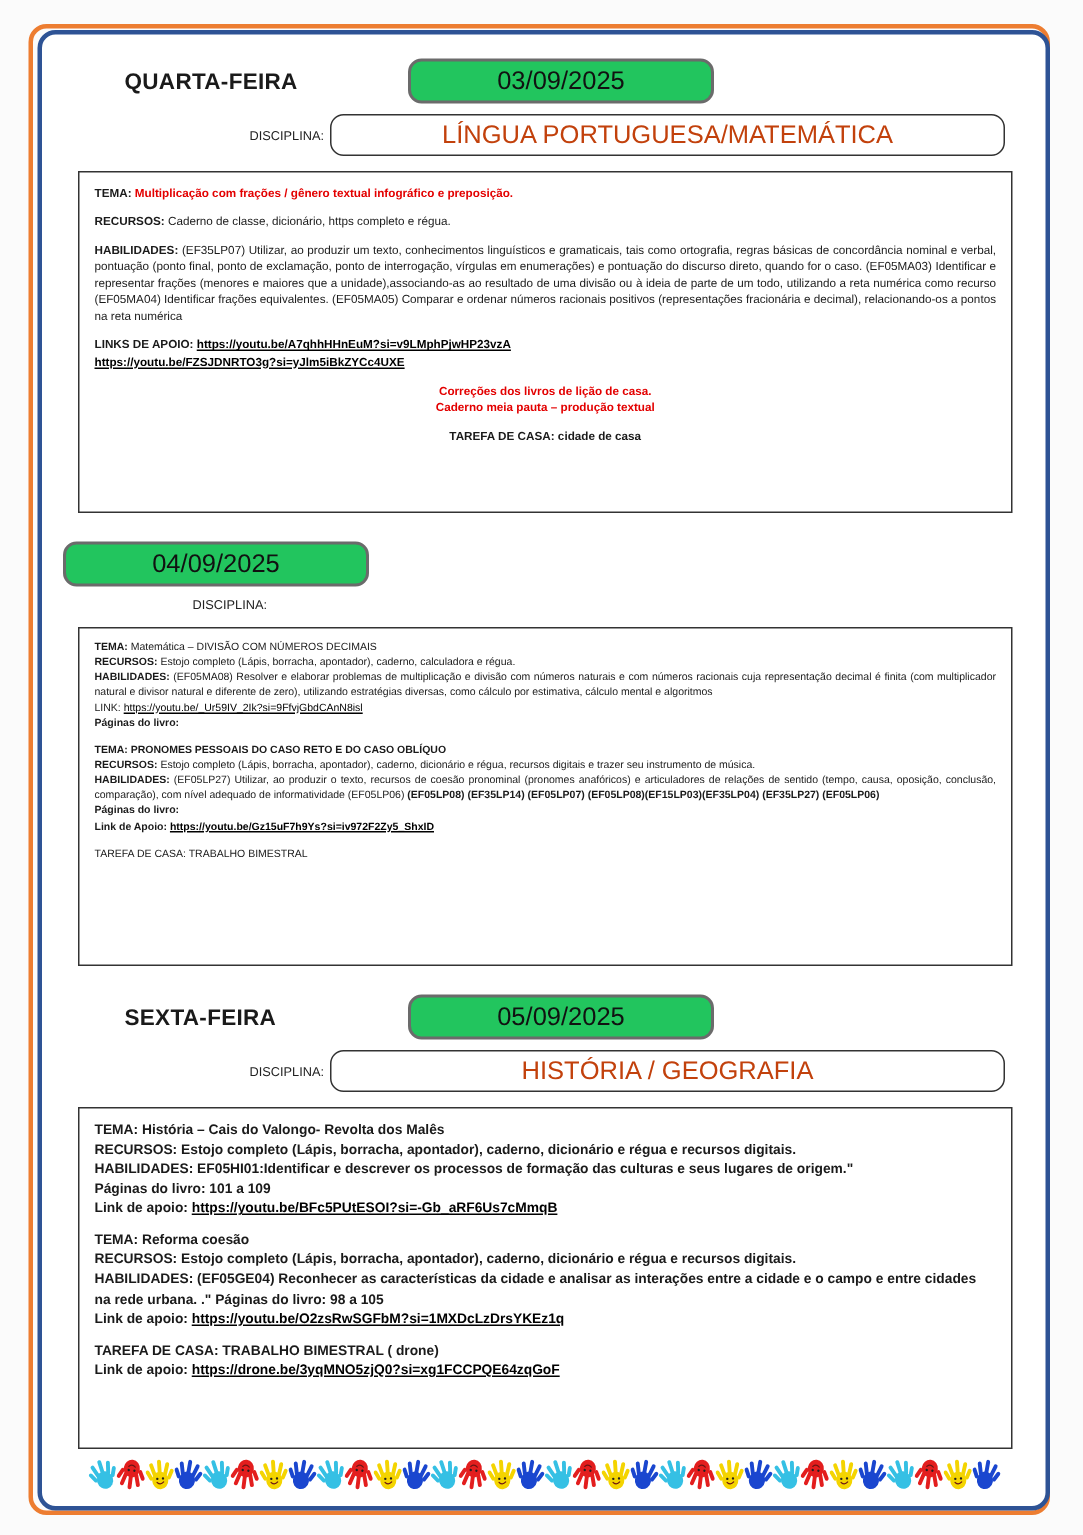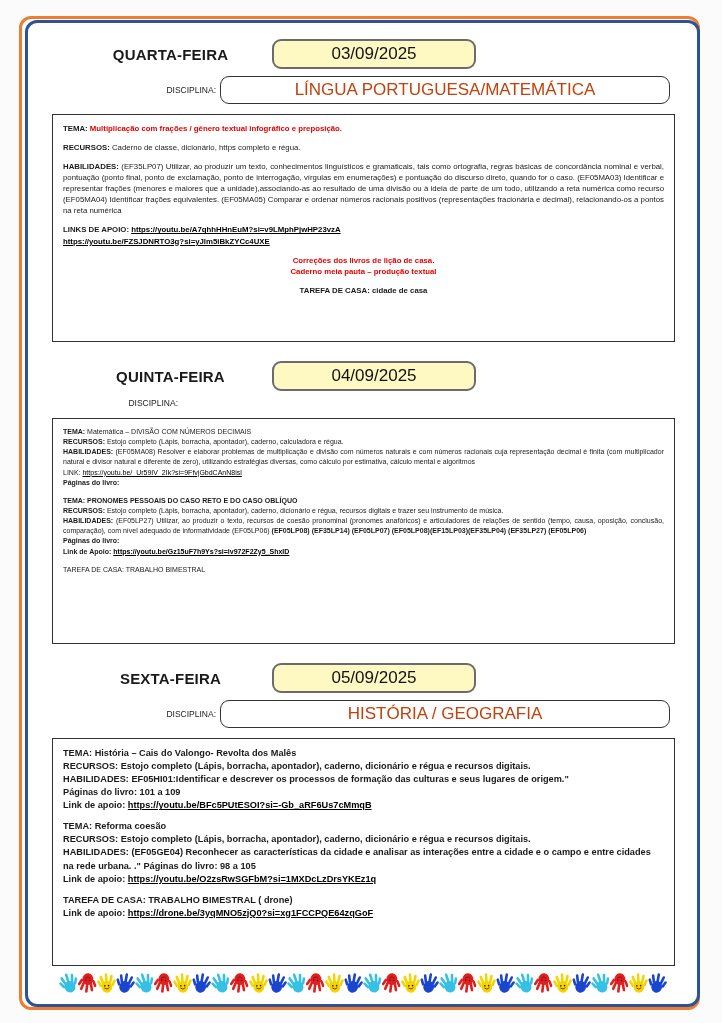--- a/index.html
+++ b/index.html
@@ -4,22 +4,22 @@
 <style>
   html,body{margin:0;padding:0;background:#fbfbfb;}
   .canvas{position:relative;width:722px;height:1023px;background:#fbfbfb;overflow:hidden;
           font-family:"Liberation Sans","DejaVu Sans",sans-serif;color:#1a1a1a;}
   .frame-orange{position:absolute;left:19px;top:16px;width:675px;height:988px;
           border:3px solid #ed7d31;border-radius:12px;}
   .frame-blue{position:absolute;left:25px;top:20px;width:675px;height:987px;
           border:3px solid #2e5395;border-radius:12px;background:#ffffff;box-sizing:border-box;
           padding:14px 0 0 0;}
   .day-header{display:flex;align-items:center;margin-top:2px;}
-  .day-name{width:175px;margin-left:55px;text-align:center;font-weight:bold;font-size:15px;letter-spacing:.2px;}
-  .date-box{width:200px;height:26px;margin-left:14px;background:#fef9c3;border:2px solid #6b6b6b;
+  .day-name{width:175px;margin-left:55px;font-weight:bold;font-size:15px;letter-spacing:.2px;}
+  .date-box{width:200px;height:26px;margin-left:14px;background:#22c55e;border:2px solid #6b6b6b;
           border-radius:9px;display:flex;align-items:center;justify-content:center;
           font-size:17px;color:#111;}
   .disc-row{display:flex;align-items:center;margin-top:7px;}
   .disc-label{font-size:8.5px;color:#222;margin-right:4px;}
   .disc-box{height:26px;background:#fff;border:1.5px solid #333;border-radius:9px;
           display:flex;align-items:center;justify-content:center;font-size:17px;color:#c2410c;}
   .d0 .disc-label{margin-left:110px;width:78px;text-align:right;}
   .d0 .disc-box{width:448px;}
   .d1 .disc-label{margin-left:72px;width:78px;text-align:right;}
   .d1 .disc-box{width:503px;}
@@ -66,21 +66,20 @@
           <div class="para gap" style="text-align: center;"><span style="font-weight: bold; color: rgb(227, 0, 0);">Correções dos livros de lição de casa.</span></div>
           <div class="para" style="text-align: center;"><span style="font-weight: bold; color: rgb(227, 0, 0);">Caderno meia pauta – produção textual</span></div>
           <div class="para gap" style="text-align: center;"><span style="font-weight: bold;">TAREFA DE CASA: cidade de casa</span></div>
         </div>
     </section>
 
     <div class="sect-gap"></div>
 
     <section>
       <div class="day-header">
-        <div class="day-name">QUINTA-FEIRA</div>
         <div class="date-box">
           <span>04/09/2025</span>
         </div>
       </div>
       <div class="disc-row d1">
         <span class="disc-label">DISCIPLINA:</span>
       </div>
       <div class="content-box fs1">
           <div class="para"><span style="font-weight: bold;">TEMA: </span><span> Matemática – DIVISÃO COM NÚMEROS DECIMAIS</span></div>
           <div class="para"><span style="font-weight: bold;">RECURSOS: </span><span>Estojo completo (Lápis, borracha, apontador),  caderno,  calculadora e régua.</span></div>

